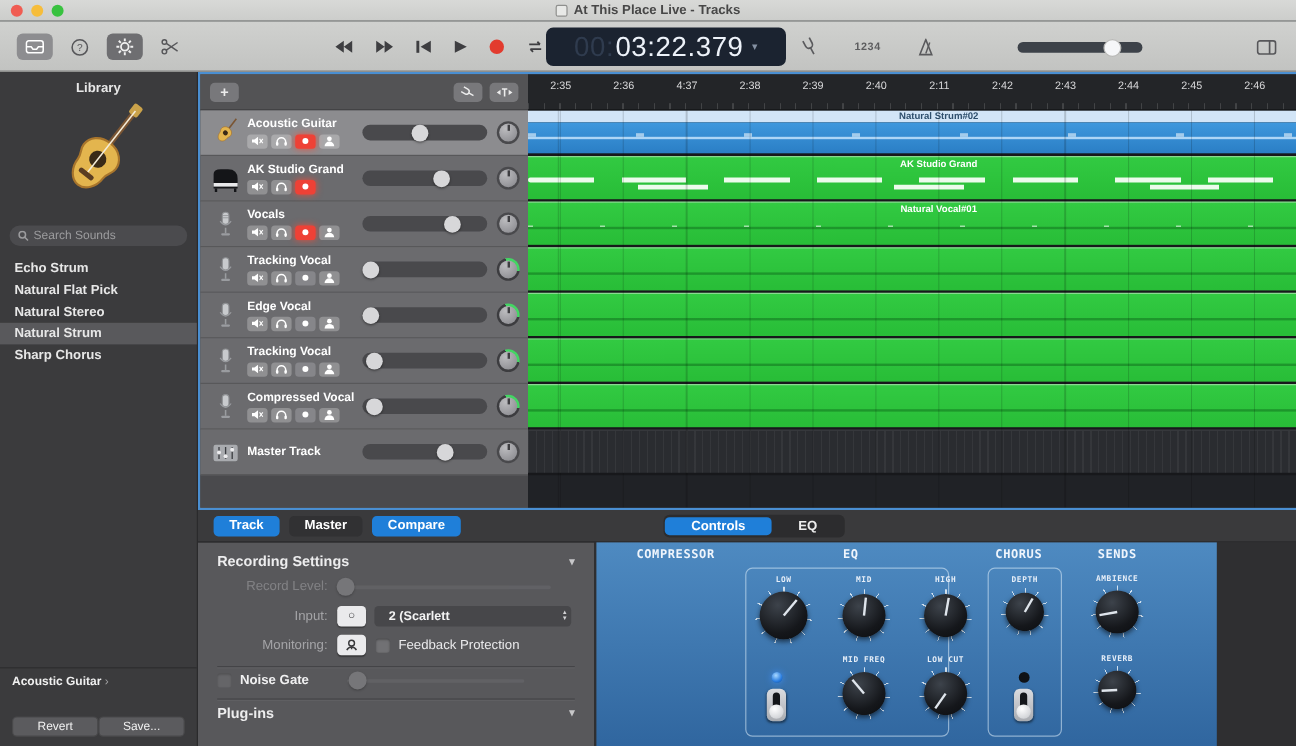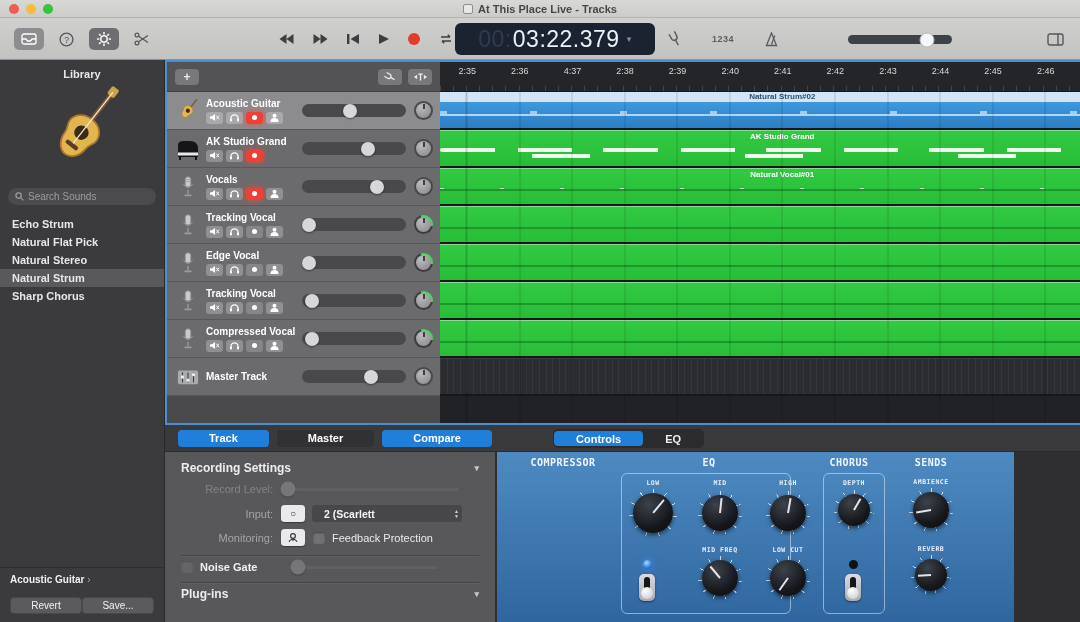--- a/index.html
+++ b/index.html
@@ -37,21 +37,21 @@
 .lib-title{text-align:center;font-size:11px;font-weight:700;padding:8px 0 0}
 .lib-guitar{height:104px;display:flex;align-items:center;justify-content:center}
 .lib-search{margin:4px 8px 0;height:17px;background:#4b4b4e;border-radius:9px;display:flex;align-items:center;padding:0 7px;gap:4px;font-size:10px;color:#9c9c9e}
 .lib-list{margin-top:10px;font-size:11px;font-weight:700}
 .lib-item{padding:3px 12px;height:18px}
 .lib-item.sel{background:#59595c}
 .lib-spacer{flex:1}
 .lib-footer{border-top:1px solid #2d2d2f;padding:6px 10px 8px}
 .patch{font-size:10px;font-weight:700;color:#f0f0f0}
 .patch .arr{color:#a0a0a2;font-weight:400}
-.lib-btns{display:flex;justify-content:center;margin-top:12px}
+.lib-btns{display:flex;justify-content:center;margin-top:23px}
 .lib-btn{width:72px;height:17px;background:#5b5b5e;border:1px solid #48484a;border-radius:4px;color:#f2f2f2;font-size:10px;display:flex;align-items:center;justify-content:center}
 
 .rightcol{flex:1;display:flex;flex-direction:column}
 
 
 .tracks-wrap{height:365px;border:2px solid #4a8fd2;display:flex;background:#303236}
 .headers{width:273px;background:#626264;display:flex;flex-direction:column}
 .hdr-top{height:30px;background:#535355;display:flex;align-items:center;padding:0 8px;border-bottom:1px solid #404042;gap:6px}
 .hbtn{width:24px;height:16px;background:#78787b;border-radius:4px;display:flex;align-items:center;justify-content:center;color:#ececec;font-size:12px;font-weight:700;line-height:1}
 .hdr-sp{flex:1}
@@ -91,41 +91,41 @@
 .midi-notes.second{top:23px;background:repeating-linear-gradient(90deg,transparent 0 92px,#ecfbec 92px 150px,transparent 150px 213px)}
 .gline{position:absolute;left:0;right:0;top:20px;height:2px;background:rgba(7,85,20,.4)}
 .gline.specks::after{content:"";position:absolute;left:0;right:0;top:-1px;height:1px;background:repeating-linear-gradient(90deg,rgba(255,255,255,.7) 0 4px,transparent 4px 60px)}
 .reg-master{height:36px;background:#2a2c30;border-top:1px solid #3a3c40;background-image:repeating-linear-gradient(90deg,rgba(255,255,255,.05) 0 1px,transparent 1px 6.6px)}
 .row-rest{height:27px;background:#202226}
 .gridlines{position:absolute;top:30px;bottom:0;left:0;right:0;background:repeating-linear-gradient(90deg,rgba(0,0,0,.17) 0 1px,transparent 1px 52.58px);background-position:26.5px 0;pointer-events:none;z-index:3}
 
 
 .inspector{height:197px;display:flex;flex-direction:column}
 .insp-tabs{height:27px;background:#3a3a3c;border-bottom:1px solid #2b2b2d;display:flex;align-items:center;position:relative}
-.pill{height:17px;padding:0 31px;border-radius:4px;font-size:11px;font-weight:700;color:#fff;display:flex;align-items:center}
+.pill{height:17px;padding:0 13px;border-radius:4px;font-size:11px;font-weight:700;color:#fff;display:flex;align-items:center}
 .pill.blue{background:#1f7fd9}
 .pill.dark{background:#313133}
 .tab-left{display:flex;gap:8px;margin-left:13px}
 .tab-mid{position:absolute;left:388px;top:4px;height:19px;background:#2c2c2e;border-radius:5px;display:flex;align-items:center;padding:1px}
 .tab-mid .pill{height:15px}
 .tab-mid .plain{padding:0 22px;font-size:11px;font-weight:700;color:#ededed}
 .insp-body{flex:1;display:flex;background:#2f2f31}
 
 .rec-panel{width:330px;background:#58585b;padding:9px 16px 0;color:#ddd;display:flex;flex-direction:column}
 .sec-head{display:flex;justify-content:space-between;align-items:center;font-size:12px;font-weight:700;color:#ededee}
 .sec-head .chev{color:#c7c7c9;font-size:9px}
 .frow{display:flex;align-items:center;margin-top:8px}
 .flabel{width:92px;text-align:right;margin-right:8px;font-size:11px;color:#a4a4a7;flex:none}
 .dslider{position:relative;width:178px;height:3px;background:#6a6a6d;border-radius:2px}
 .dslider .thumb{width:15px;height:15px;background:#8f8f92}
 .disabled{opacity:.55}
 .cb{width:12px;height:12px;border-radius:2.5px;background:#717174;box-shadow:inset 0 1px 2px rgba(0,0,0,.4);margin-right:7px;flex:none}
 .cb-label{font-size:11px;color:#e9e9eb}
 .mini-btn{min-width:24px;height:17px;background:#eaeaec;border-radius:3.5px;color:#39393b;font-size:10px;display:flex;align-items:center;justify-content:center;box-shadow:0 1px 1px rgba(0,0,0,.35)}
-.dd{width:150px;height:17px;background:#47474a;border-radius:3.5px;display:flex;align-items:center;padding-left:12px;font-size:10.5px;color:#f3f3f3;font-weight:700;margin-left:7px}
+.dd{width:164px;height:17px;background:#47474a;border-radius:3.5px;display:flex;align-items:center;padding-left:12px;font-size:10.5px;color:#f3f3f3;font-weight:700;margin-left:7px}
 .stepper{margin-left:auto;margin-right:3px;display:flex;flex-direction:column;align-items:center;color:#d2d2d4;font-size:5px;line-height:5px}
 .hr{height:1px;background:rgba(0,0,0,.22);box-shadow:0 1px 0 rgba(255,255,255,.06);margin:9px 0 1px}
 .bold-label{font-size:11px;font-weight:700;color:#f0f0f1}
 
 .smart{flex:1;position:relative;background:#2f2f31}
 .blue-panel{position:absolute;left:2px;top:0;bottom:0;width:517px;background:linear-gradient(180deg,#4e8ac1,#30669f)}
 .sc-head{position:absolute;top:5px;transform:translateX(-50%);font-family:"DejaVu Sans Mono",monospace;font-size:10px;font-weight:700;color:#eff5fc;letter-spacing:.5px}
 .sc-box{position:absolute;top:21px;bottom:8px;border:1px solid rgba(220,236,250,.55);border-radius:6px}
 .klabel{position:absolute;transform:translateX(-50%);font-family:"DejaVu Sans Mono",monospace;font-size:6.5px;font-weight:700;color:#e6eef8;letter-spacing:.5px;white-space:nowrap}
 .knob{position:absolute}
@@ -673,21 +673,21 @@
       </div>
 
       <div class="timeline">
         <div class="ruler">
           <span class="tick">2:35</span>
           <span class="tick">2:36</span>
           <span class="tick">4:37</span>
           <span class="tick">2:38</span>
           <span class="tick">2:39</span>
           <span class="tick">2:40</span>
-          <span class="tick">2:41</span>
+          <span class="tick">2:11</span>
           <span class="tick">2:42</span>
           <span class="tick">2:43</span>
           <span class="tick">2:44</span>
           <span class="tick">2:45</span>
           <span class="tick">2:46</span>
           <span class="tick">2:47</span>
 
         </div>
         <div class="rows">
           <div class="rrow">

